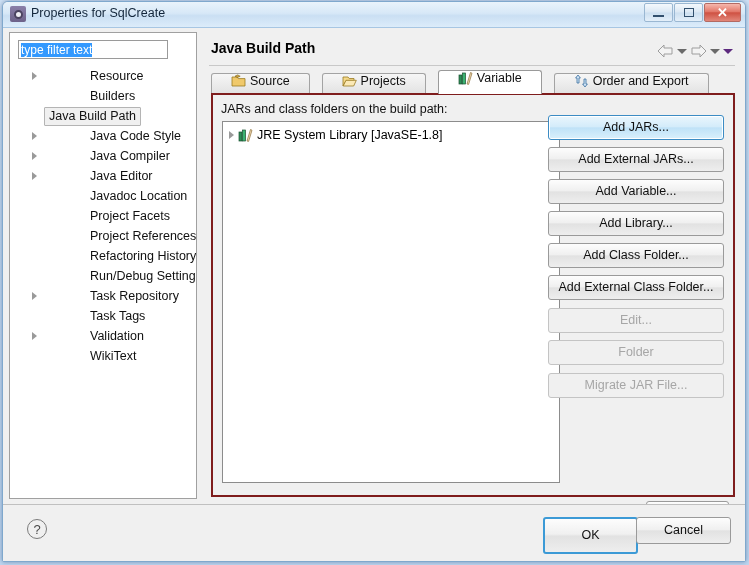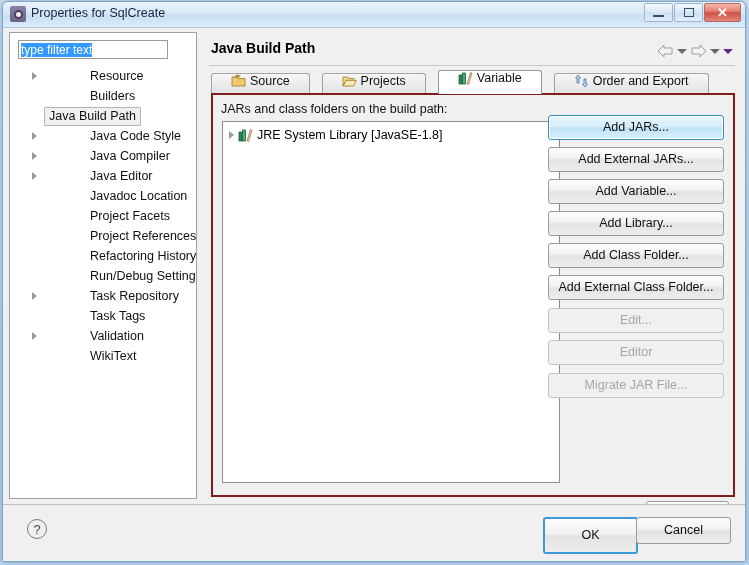--- a/index.html
+++ b/index.html
@@ -311,21 +311,21 @@
           </div>
 
           <div id="sidebuttons">
               <button class="btn focused">Add JARs...</button>
               <button class="btn">Add External JARs...</button>
               <button class="btn">Add Variable...</button>
               <button class="btn">Add Library...</button>
               <button class="btn">Add Class Folder...</button>
               <button class="btn">Add External Class Folder...</button>
               <button class="btn disabled gap" disabled="">Edit...</button>
-              <button class="btn disabled" disabled="">Editor</button>
+              <button class="btn disabled" disabled="">Folder</button>
               <button class="btn disabled gap" disabled="">Migrate JAR File...</button>
             </div>
         </div>
 
         <div id="applyrow">
           <button class="btn" id="btn-apply">Apply</button>
         </div>
       </div>
     </div>
 

